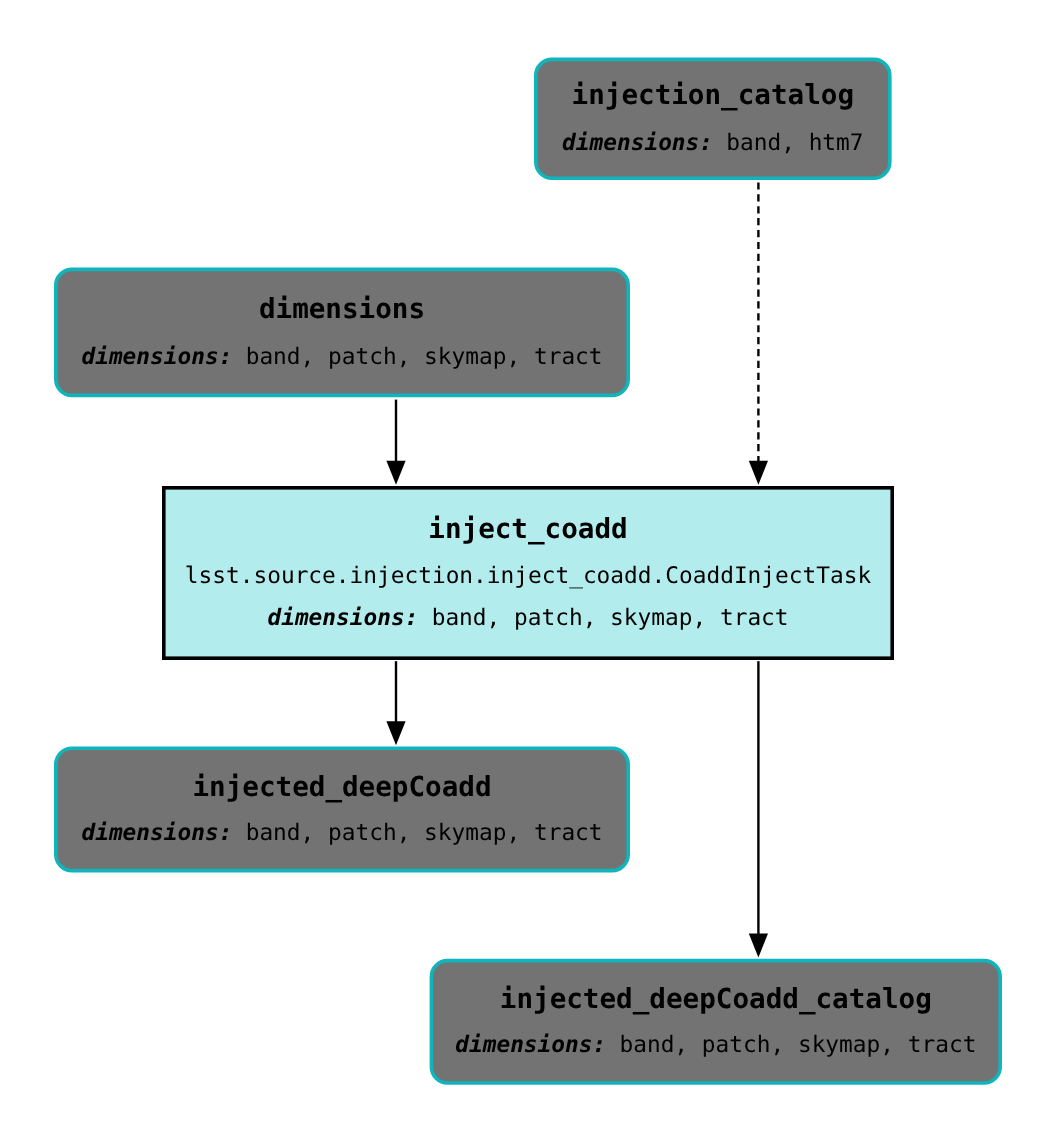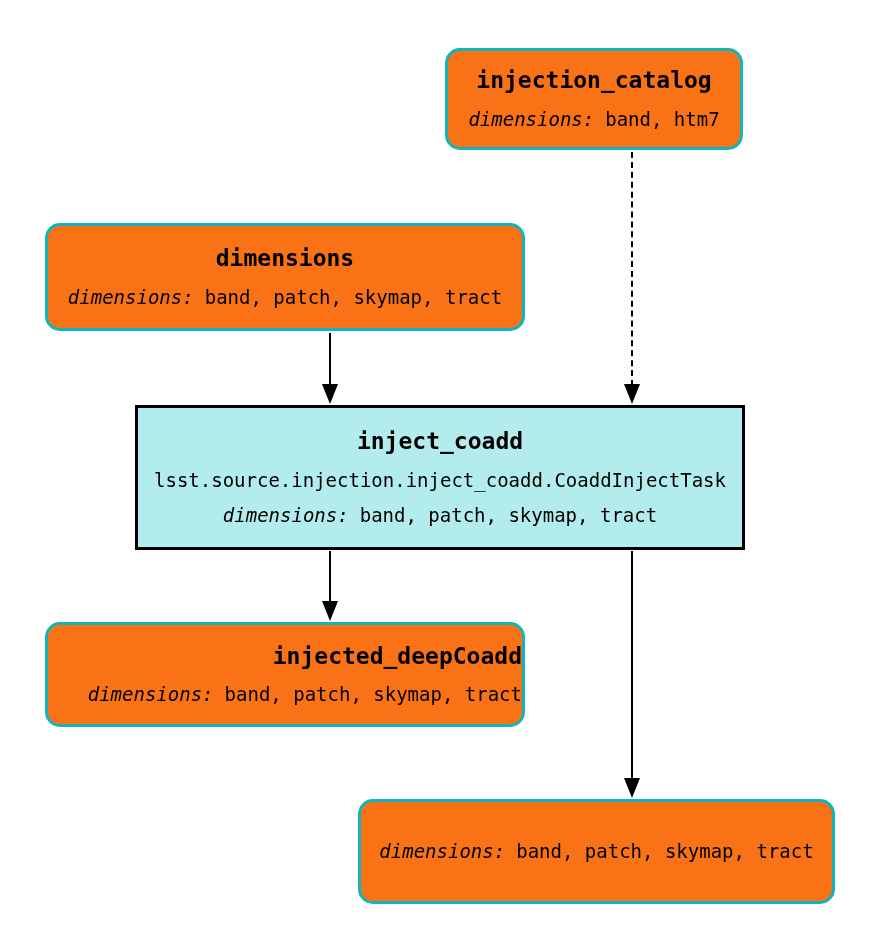--- a/index.html
+++ b/index.html
@@ -22,21 +22,21 @@
     position: absolute;
     box-sizing: border-box;
     display: flex;
     flex-direction: column;
     align-items: center;
     justify-content: center;
     gap: 13px;
     text-align: center;
   }
   .node.dataset {
-    background: #f97316;
+    background: #737373;
     border: 3.5px solid #10b4bb;
     border-radius: 15px;
   }
   .node.task {
     background: #b3eced;
     border: 3.5px solid #000000;
     border-radius: 0;
   }
   .node-title {
     font-size: 23px;
@@ -45,26 +45,27 @@
     white-space: nowrap;
   }
   .node-line {
     font-size: 19px;
     line-height: 1.2;
     white-space: nowrap;
   }
   .dims-label {
     font-style: italic;
     margin-right: 0.58em;
+    font-weight: bold;
   }
 
   .n-injection-catalog          { left: 445px; top: 48px;  width: 298px; height: 102px; }
   .n-deepCoadd                  { left: 45px;  top: 223px; width: 480px; height: 108px; }
   .n-inject-coadd               { left: 135px; top: 405px; width: 610px; height: 145px; align-items: center; }
-  .n-injected-deepCoadd         { left: 45px;  top: 622px; width: 480px; height: 105px; align-items: flex-end; }
+  .n-injected-deepCoadd         { left: 45px;  top: 622px; width: 480px; height: 105px; }
   .n-injected-deepCoadd-catalog { left: 358px; top: 799px; width: 477px; height: 105px; }
 
   
   .edge-line {
     position: absolute;
     width: 0;
     border-left: 2px solid #000000;
   }
   .edge-line.dashed {
     border-left-style: dashed;
@@ -138,18 +139,19 @@
   </div>
 
   <div class="node dataset n-injected-deepCoadd">
     <div class="node-title">injected_deepCoadd</div>
     <div class="node-line">
       <span class="dims-label">dimensions:</span><span>band, patch, skymap, tract</span>
     </div>
   </div>
 
   <div class="node dataset n-injected-deepCoadd-catalog">
+    <div class="node-title">injected_deepCoadd_catalog</div>
     <div class="node-line">
       <span class="dims-label">dimensions:</span><span>band, patch, skymap, tract</span>
     </div>
   </div>
 
 </div>
 
 </body></html>

